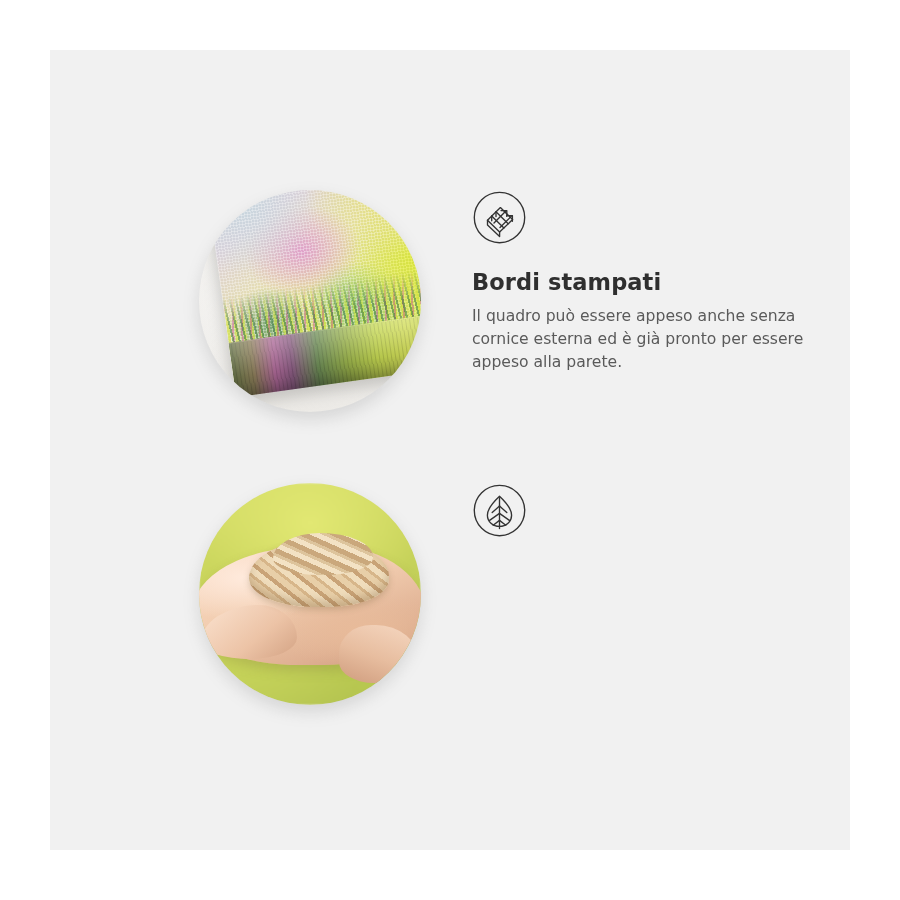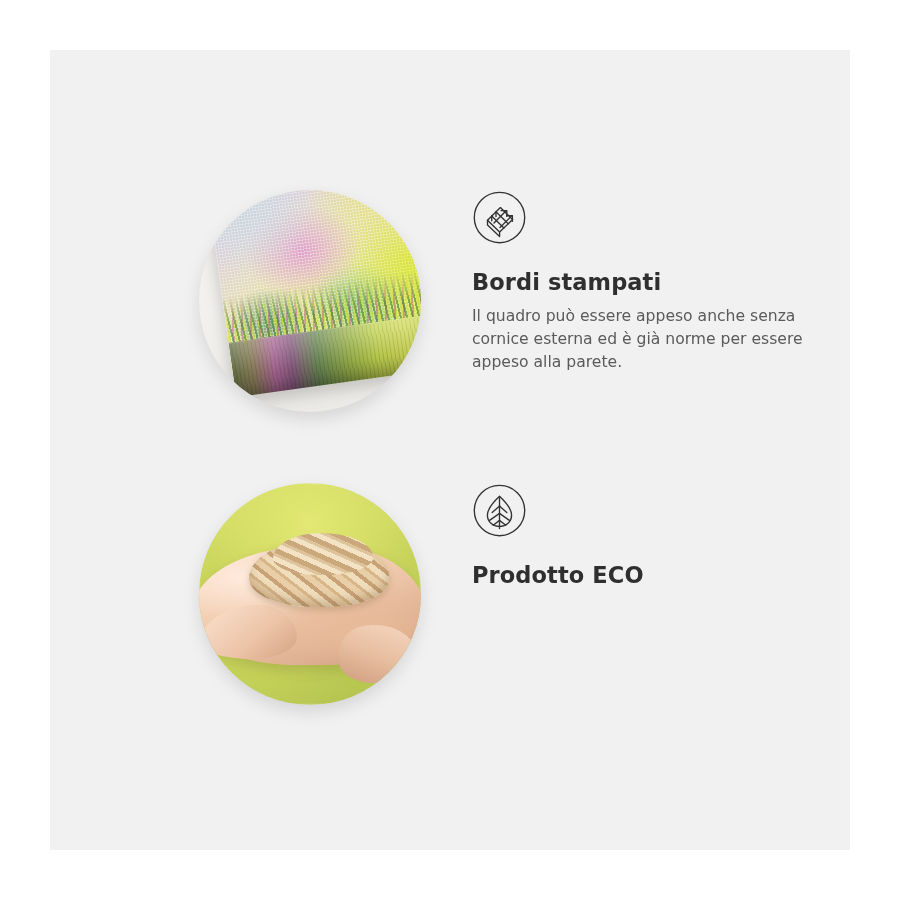--- a/index.html
+++ b/index.html
@@ -282,21 +282,21 @@
 
             <path d="M22.0 33.0 L34.4 20.6"></path>
             <path d="M29.0 20.6 L34.8 20.6 L34.8 26.4"></path>
             <path d="M28.0 37.6 L40.0 25.6"></path>
             <path d="M34.8 25.6 L40.4 25.6 L40.4 31.2"></path>
           </svg>
         </div>
 
         <h2 class="feature-title">Bordi stampati</h2>
 
-        <p class="feature-desc">Il quadro può essere appeso anche senza cornice esterna ed è già norme per essere appeso alla parete.</p>
+        <p class="feature-desc">Il quadro può essere appeso anche senza cornice esterna ed è già pronto per essere appeso alla parete.</p>
       </div>
     </section>
 
     <section class="feature" id="feature-eco">
 
       <div class="media">
         <div class="photo-eco">
           <div class="eco-bg"></div>
           <div class="eco-hands">
             <div class="eco-hand-thumb"></div>
@@ -324,19 +324,18 @@
 
             <path d="M27.5 23.0 L20.2 29.6"></path>
             <path d="M27.5 23.0 L34.8 29.6"></path>
             <path d="M27.5 30.4 L17.6 37.4"></path>
             <path d="M27.5 30.4 L37.4 37.4"></path>
             <path d="M27.5 37.4 L21.2 42.2"></path>
             <path d="M27.5 37.4 L33.8 42.2"></path>
           </svg>
         </div>
 
-        <h2 class="feature-title">Prodotto ECO</h2>
 
       </div>
     </section>
 
   </div>
 </div>
 
 </body></html>

